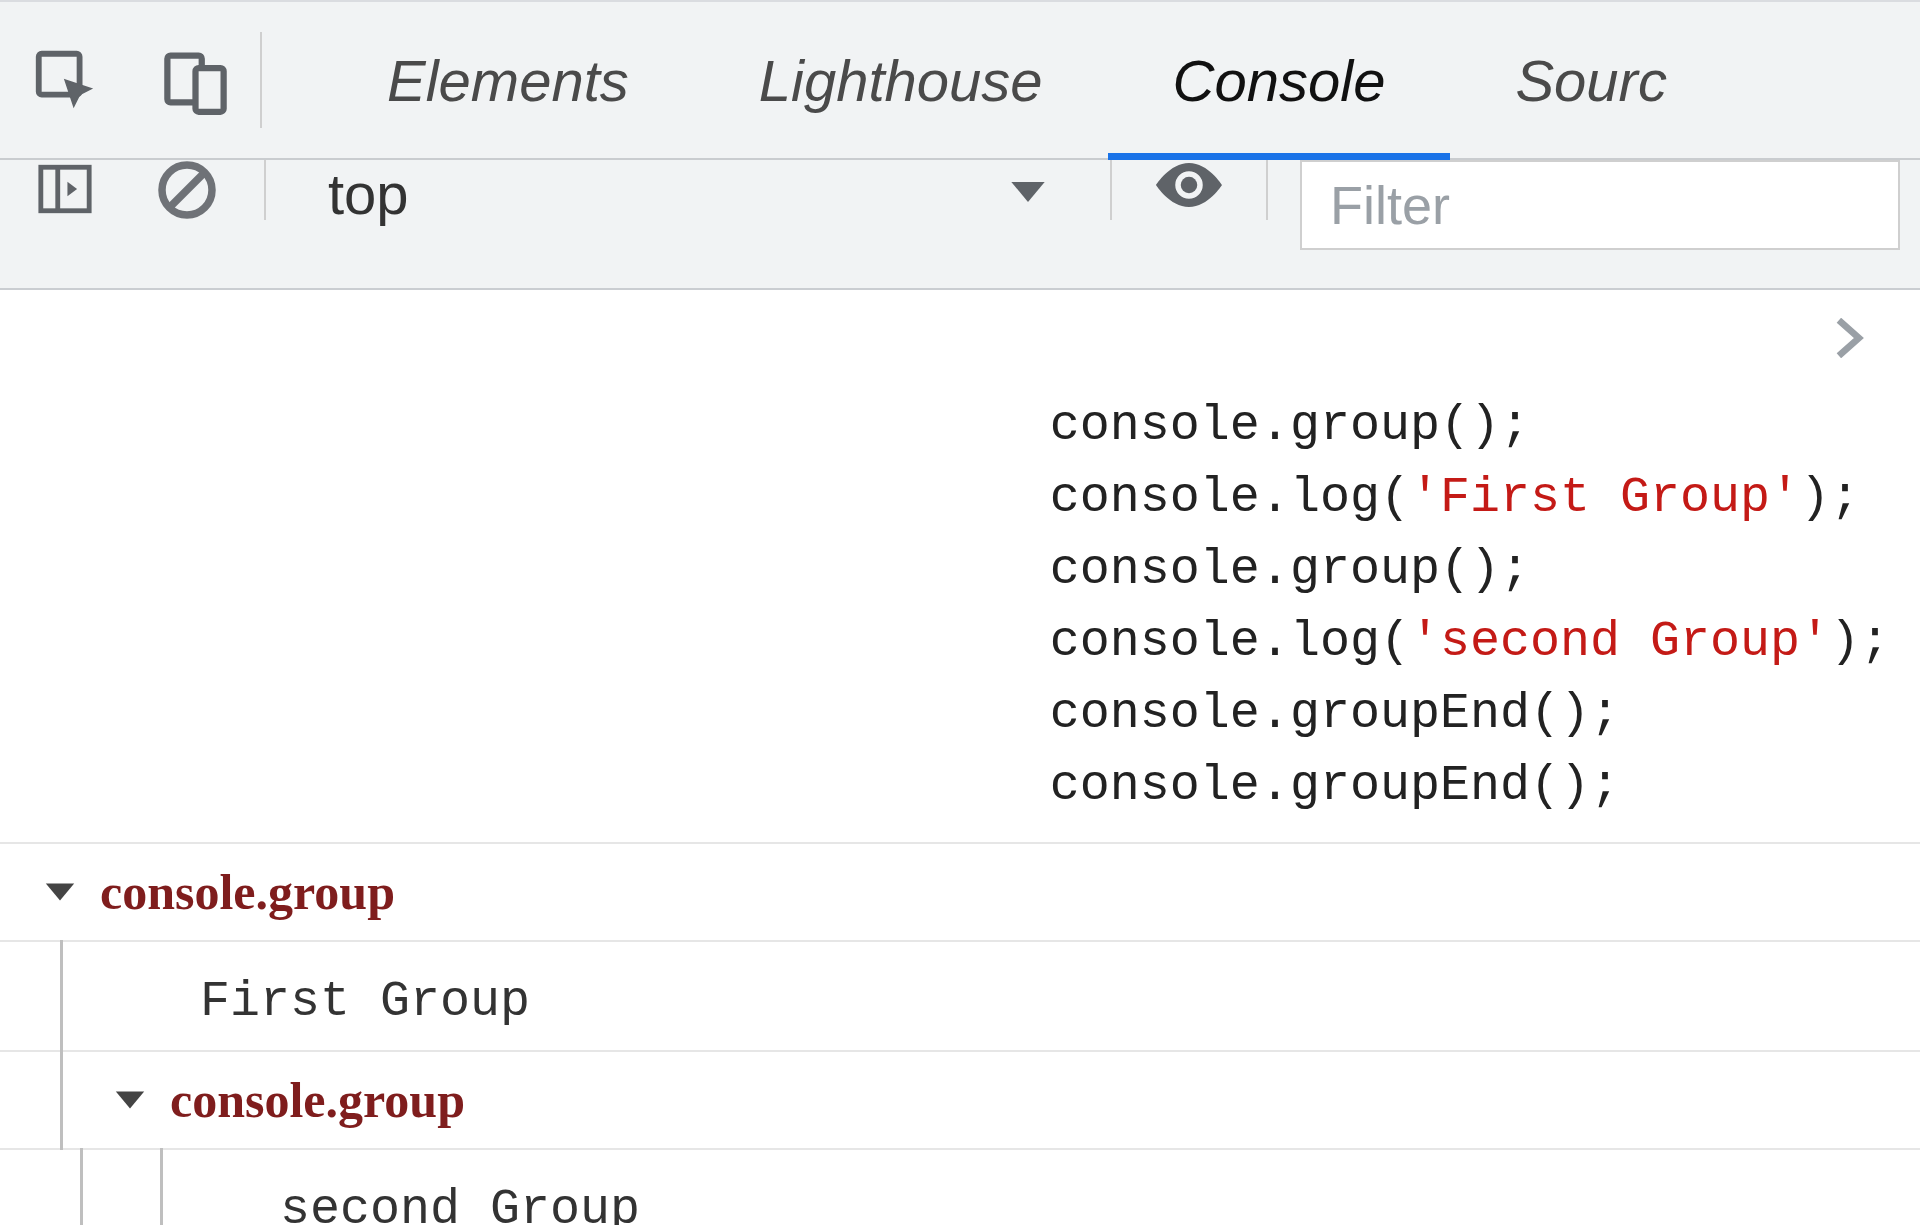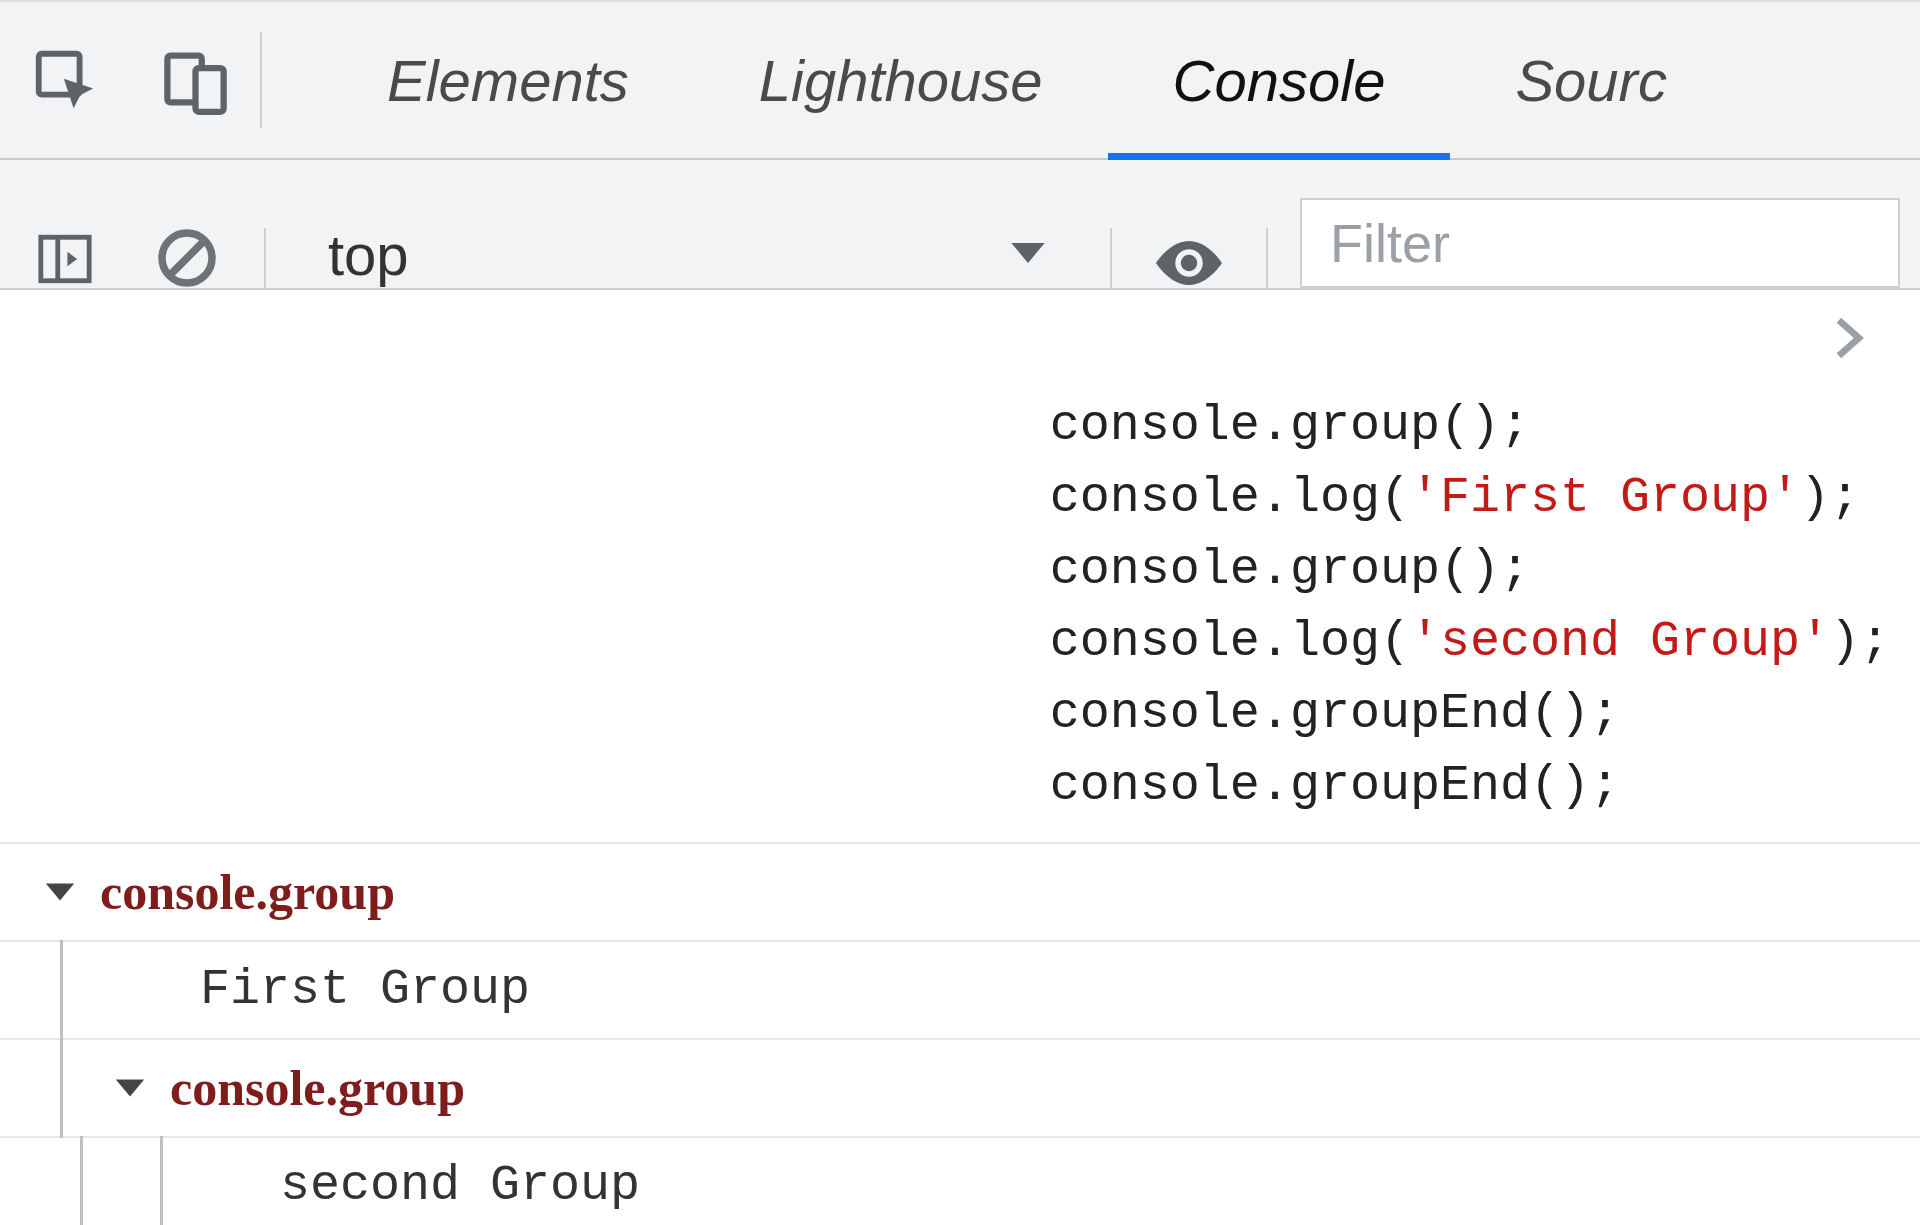--- a/index.html
+++ b/index.html
@@ -54,21 +54,21 @@
     content: "";
     position: absolute;
     left: 0; right: 0; bottom: -2px;
     height: 7px;
     background: #1a73e8;
   }
 
   
   .toolbar {
     display: flex;
-    align-items: flex-end;
+    align-items: flex-start;
     height: 130px;
     background: #f1f3f4;
     border-bottom: 2px solid #cacdd1;
     padding: 0 20px;
     gap: 32px;
   }
   .toolbar .tb-icon {
     width: 90px;
     display: flex;
     align-items: center;
@@ -153,21 +153,21 @@
     font-family: Liberation Serif, serif;
     font-size: 50px;
     font-weight: 700;
     color: #7f1d1d;
   }
 
   .grp-row {
     display: flex;
     align-items: center;
     border-bottom: 2px solid #e6e6e6;
-    padding: 12px 0 12px 20px;
+    padding: 24px 0 12px 20px;
     position: relative;
   }
   .vline {
     position: absolute;
     top: -2px; bottom: -2px;
     width: 3px;
     background: #bfbfbf;
   }
   .vline.l1 { left: 60px; }
   .vline.l2 { left: 140px; }

